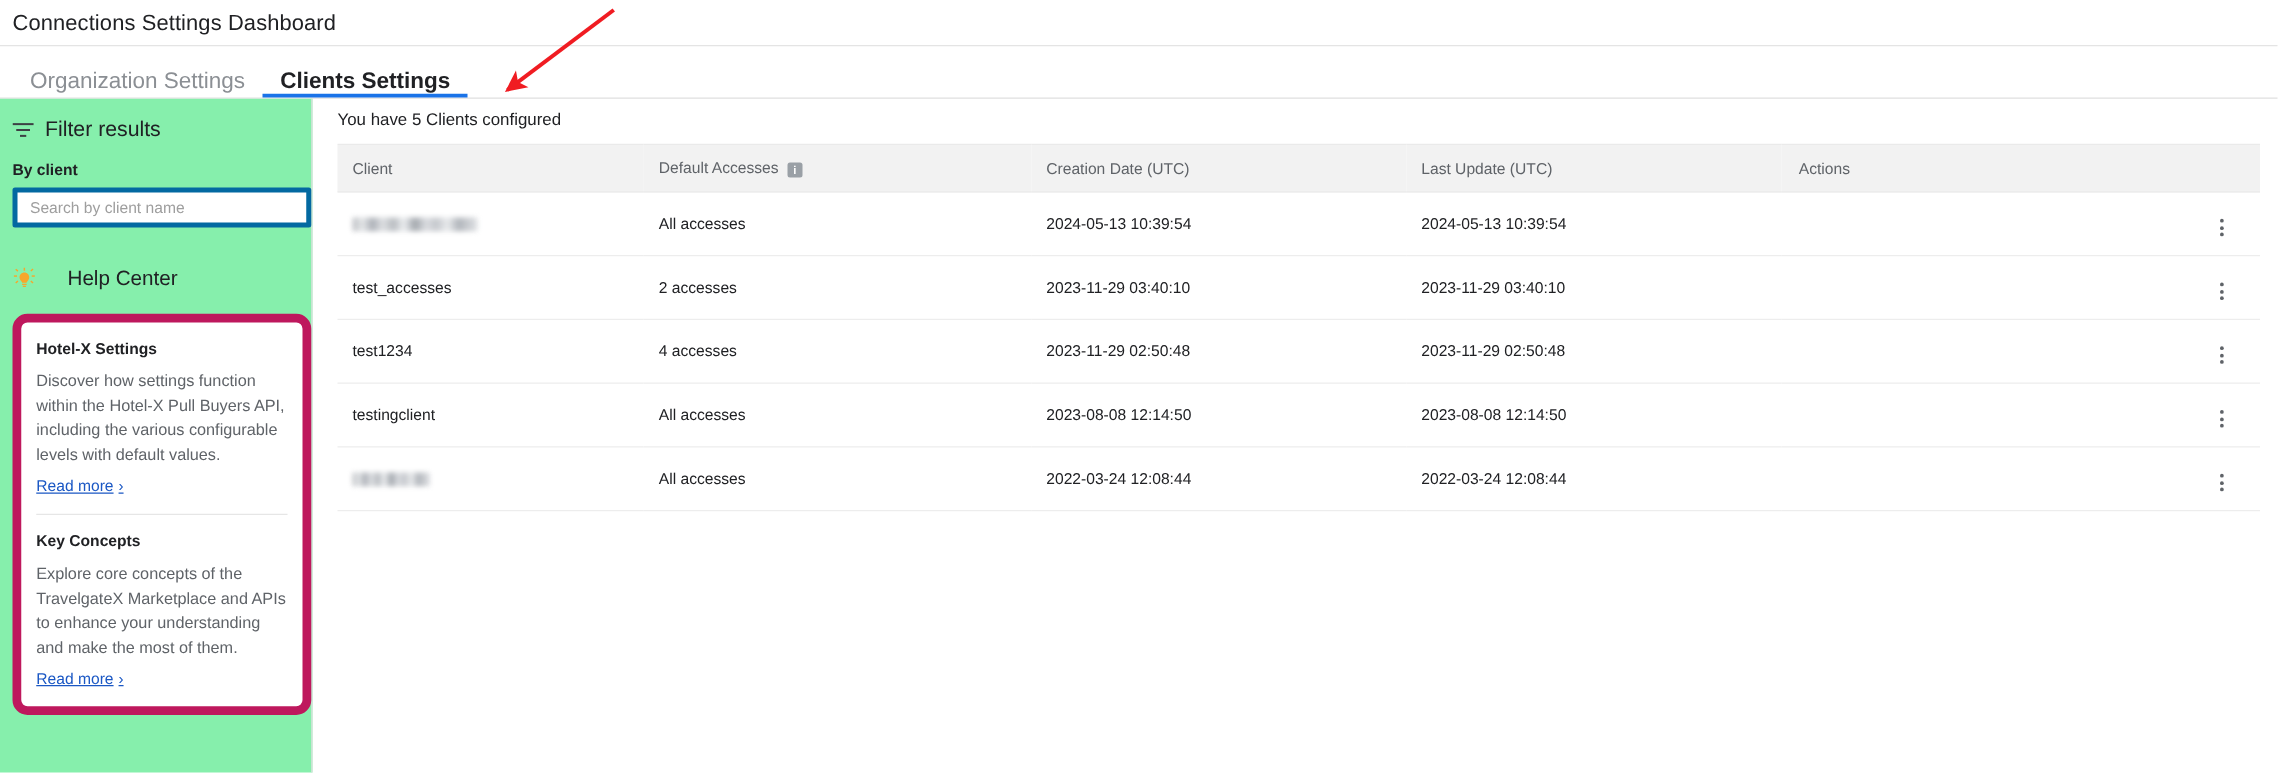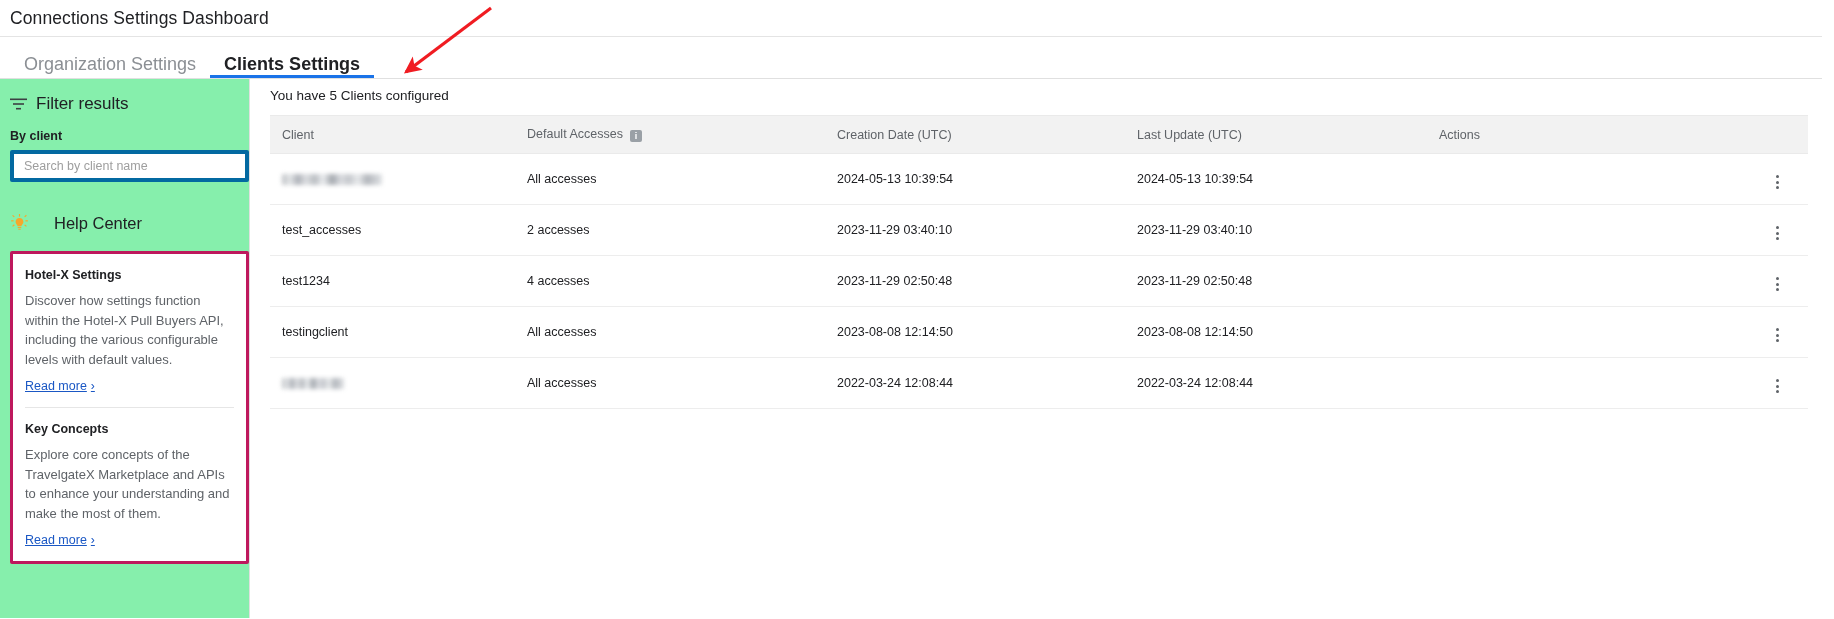--- a/index.html
+++ b/index.html
@@ -106,22 +106,22 @@
     align-items: center;
     gap: 25px;
     margin-top: 32px;
     margin-bottom: 13px;
   }
   .bulb-icon { width: 19px; height: 19px; display: block; }
   .help-title { font-size: 16.5px; color: #202124; }
 
   .help-card {
     width: 239px;
-    border: 3px solid #be185d;
-    border-radius: 2px;
+    border: 7px solid #be185d;
+    border-radius: 12px;
     padding: 0 12px;
     background: #fff;
     margin-top: 18px;
   }
   .help-item { padding: 14px 0 13px 0; }
   .help-item + .help-item { border-top: 1px solid #e6e6e6; }
   .help-item-title {
     font-size: 12.5px;
     font-weight: 700;
     color: #202124;

